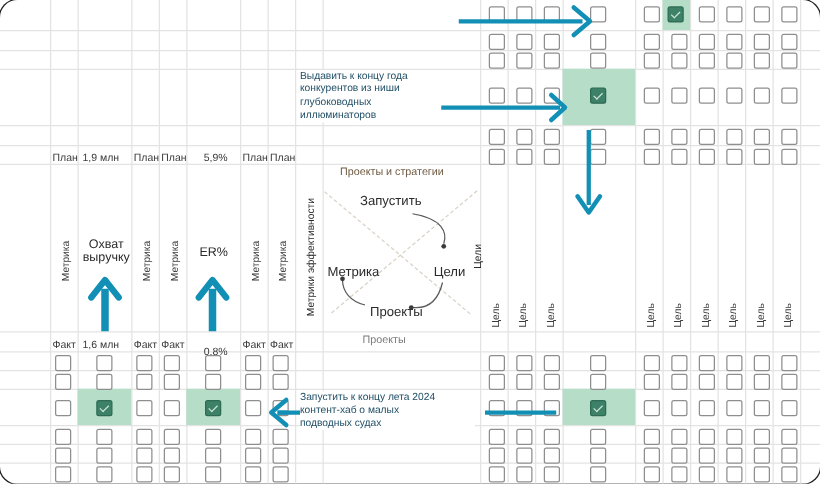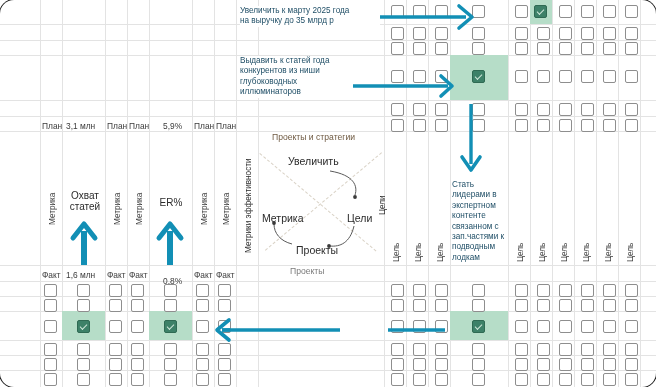--- a/index.html
+++ b/index.html
@@ -168,54 +168,54 @@
     <div class="cb" style="left:435px;top:119px"></div>
     <div class="cb" style="left:472px;top:119px"></div>
     <div class="cb" style="left:515px;top:119px"></div>
     <div class="cb" style="left:537px;top:119px"></div>
     <div class="cb" style="left:559px;top:119px"></div>
     <div class="cb" style="left:581px;top:119px"></div>
     <div class="cb" style="left:603px;top:119px"></div>
     <div class="cb" style="left:625px;top:119px"></div>
 
     <div class="lbl" style="left:42px;top:121px">План</div>
-    <div class="lbl" style="left:66px;top:121px">3,1 млн</div>
+    <div class="lbl" style="left:66px;top:121px">1,9 млн</div>
     <div class="lbl" style="left:107px;top:121px">План</div>
     <div class="lbl" style="left:129px;top:121px">План</div>
     <div class="lbl" style="left:163px;top:121px">5,9%</div>
     <div class="lbl" style="left:194px;top:121px">План</div>
     <div class="lbl" style="left:216px;top:121px">План</div>
 
     <div class="vlbl" style="left:48px;top:225px">Метрика</div>
     <div class="vlbl" style="left:113px;top:225px">Метрика</div>
     <div class="vlbl" style="left:135px;top:225px">Метрика</div>
     <div class="vlbl" style="left:200px;top:225px">Метрика</div>
     <div class="vlbl" style="left:222px;top:225px">Метрика</div>
     <div class="vlbl vlbl-dark" style="left:244px;top:253px">Метрики эффективности</div>
 
     <div class="big" style="position:absolute;left:66px;top:190px;width:38px;text-align:center;line-height:11px;white-space:pre-line">Охват
-статей</div>
+выручку</div>
     <div class="big" style="position:absolute;left:150px;top:197px;width:42px;text-align:center;white-space:pre-line">ER%</div>
 
     <div class="vlbl" style="left:392px;top:262px">Цель</div>
     <div class="vlbl" style="left:414px;top:262px">Цель</div>
     <div class="vlbl" style="left:436px;top:262px">Цель</div>
     <div class="vlbl" style="left:516px;top:262px">Цель</div>
     <div class="vlbl" style="left:538px;top:262px">Цель</div>
     <div class="vlbl" style="left:560px;top:262px">Цель</div>
     <div class="vlbl" style="left:582px;top:262px">Цель</div>
     <div class="vlbl" style="left:604px;top:262px">Цель</div>
     <div class="vlbl" style="left:626px;top:262px">Цель</div>
     <div class="vlbl vlbl-dark" style="left:378px;top:215px">Цели</div>
 
     <div id="diagram" style="left:258px;top:131px;width:126px;height:134px">
       <div class="dg-top" style="left:14px;top:1px">Проекты и стратегии</div>
       <div class="dashx" style="left:2px;top:22px;width:152px;transform:rotate(40deg)"></div>
       <div class="dashx" style="left:124px;top:22px;width:152px;transform:rotate(140deg)"></div>
-      <div class="dg-txt" style="left:30px;top:24px;font-size:10.5px">Увеличить</div>
+      <div class="dg-txt" style="left:30px;top:24px;font-size:10.5px">Запустить</div>
       <div class="dg-txt" style="left:4px;top:81px">Метрика</div>
       <div class="dg-txt" style="left:89px;top:81px">Цели</div>
       <div class="dg-txt" style="left:38px;top:113px">Проекты</div>
       <svg style="position:absolute;left:0;top:0" width="126" height="134">
         <path d="M72,40 C96,44 100,55 97,64" fill="none" stroke="#5a5a5a" stroke-width="1"></path>
         <circle cx="97" cy="66" r="1.9" fill="#3a3a3a"></circle>
         <path d="M96,95 C92,112 82,116 72,115" fill="none" stroke="#5a5a5a" stroke-width="1"></path>
         <circle cx="71" cy="115" r="1.9" fill="#3a3a3a"></circle>
         <path d="M34,113 C22,110 16,102 16,93" fill="none" stroke="#5a5a5a" stroke-width="1"></path>
         <circle cx="16" cy="92" r="1.9" fill="#3a3a3a"></circle>
@@ -373,29 +373,22 @@
       <g stroke="#128fb5" fill="none" stroke-width="6">
         <line x1="170" y1="265" x2="170" y2="231"></line>
       </g>
       <path d="M159,238 L170,224 L181,238" fill="none" stroke="#128fb5" stroke-width="5" stroke-linecap="round" stroke-linejoin="round"></path>
 
       <g stroke="#128fb5" fill="none" stroke-width="3.4">
         <line x1="445" y1="330" x2="388" y2="330"></line>
       </g>
     </svg>
 
-    <div class="callout" style="left:240px;top:6px;width:140px">Увеличить к марту 2025 года
-на выручку до 35 млрд р</div>
-    <div class="callout" style="left:240px;top:56px;width:110px">Выдавить к статей года
+    <div class="callout" style="left:240px;top:56px;width:110px">Выдавить к концу года
 конкурентов из ниши
 глубоководных
 иллюминаторов</div>
-    <div class="callout" style="left:452px;top:180px;width:54px">Стать
-лидерами в
-экспертном
-контенте
-связанном с
-зап.частями к
-подводным
-лодкам</div>
+    <div class="callout" style="left:240px;top:313px;width:140px">Запустить к концу лета 2024
+контент-хаб о малых
+подводных судах</div>
 
   </div>
 </div>
 
 </body></html>

